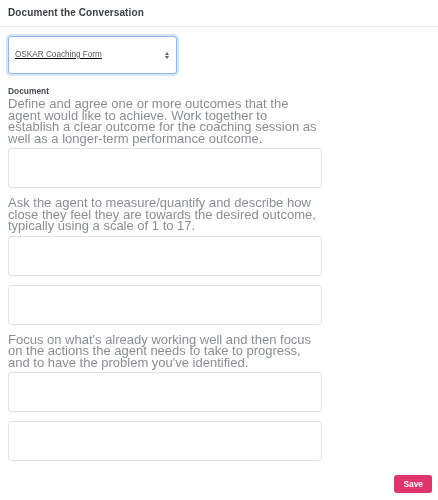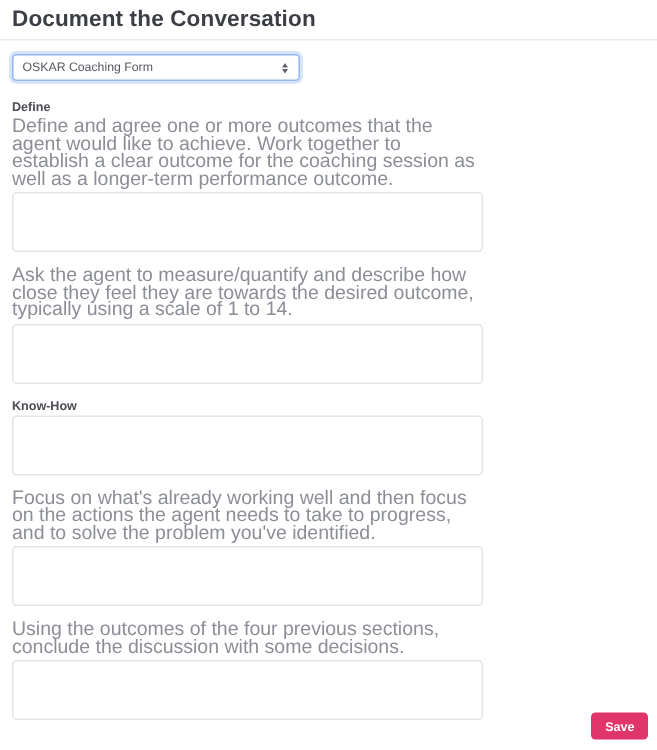--- a/index.html
+++ b/index.html
@@ -23,49 +23,50 @@
     box-sizing: border-box;
     position: relative;
     background: #ffffff;
   }
 
   
   .header {
     padding: 6px 8px 6px 8px;
   }
   .header-title {
-    font-size: 15px;
+    font-size: 10px;
     font-weight: bold;
     color: #3b3e44;
     letter-spacing: 0.1px;
     line-height: 14px;
   }
   .header-divider {
     height: 1px;
     background: #e8eaec;
     width: 100%;
   }
 
   
   .select-row {
     padding: 9px 8px 0 8px;
   }
   .form-select {
     position: relative;
     box-sizing: border-box;
-    width: 192px;
+    width: 169px;
     height: 18px;
     border: 1px solid #8fb8ef;
     border-radius: 3px;
     background: #ffffff;
     box-shadow: 0 0 0 2px rgba(140,180,235,0.35);
     display: flex;
     align-items: center;
-    padding: 8px 6px;
+    padding: 18px 6px;
     cursor: pointer;
+    text-decoration: underline;
   }
   .form-select-value {
     font-size: 8.2px;
     color: #55585e;
     line-height: 16px;
     flex: 1;
     white-space: nowrap;
     overflow: hidden;
   }
   .select-arrows {
@@ -174,42 +175,40 @@
       <span class="select-arrows">
         <span class="tri-up"></span>
         <span class="tri-down"></span>
       </span>
     </div>
   </div>
 
   <div class="sections">
 
     <div class="section">
-      <div class="section-label">Define</div>
+      <div class="section-label">Document</div>
       <p class="section-desc">Define and agree one or more outcomes that the agent would like to achieve. Work together to establish a clear outcome for the coaching session as well as a longer-term performance outcome.</p>
       <textarea class="section-textarea" placeholder="" style=""></textarea>
     </div>
 
     <div class="section">
-      <p class="section-desc">Ask the agent to measure/quantify and describe how close they feel they are towards the desired outcome, typically using a scale of 1 to 14.</p>
-      <textarea class="section-textarea" placeholder="" style=""></textarea>
-    </div>
-
-    <div class="section">
-      <div class="section-label">Know-How</div>
-      <textarea class="section-textarea" placeholder="" style=""></textarea>
-    </div>
-
-    <div class="section">
-      <p class="section-desc">Focus on what's already working well and then focus on the actions the agent needs to take to progress, and to solve the problem you've identified.</p>
-      <textarea class="section-textarea" placeholder="" style=""></textarea>
-    </div>
-
-    <div class="section">
-      <p class="section-desc">Using the outcomes of the four previous sections, conclude the discussion with some decisions.</p>
+      <p class="section-desc">Ask the agent to measure/quantify and describe how close they feel they are towards the desired outcome, typically using a scale of 1 to 17.</p>
+      <textarea class="section-textarea" placeholder="" style=""></textarea>
+    </div>
+
+    <div class="section">
+      <textarea class="section-textarea" placeholder="" style=""></textarea>
+    </div>
+
+    <div class="section">
+      <p class="section-desc">Focus on what's already working well and then focus on the actions the agent needs to take to progress, and to have the problem you've identified.</p>
+      <textarea class="section-textarea" placeholder="" style=""></textarea>
+    </div>
+
+    <div class="section">
       <textarea class="section-textarea" placeholder="" style=""></textarea>
     </div>
 
   </div>
 
   <div class="footer">
     <button class="save-button">Save</button>
   </div>
 
 </div>

